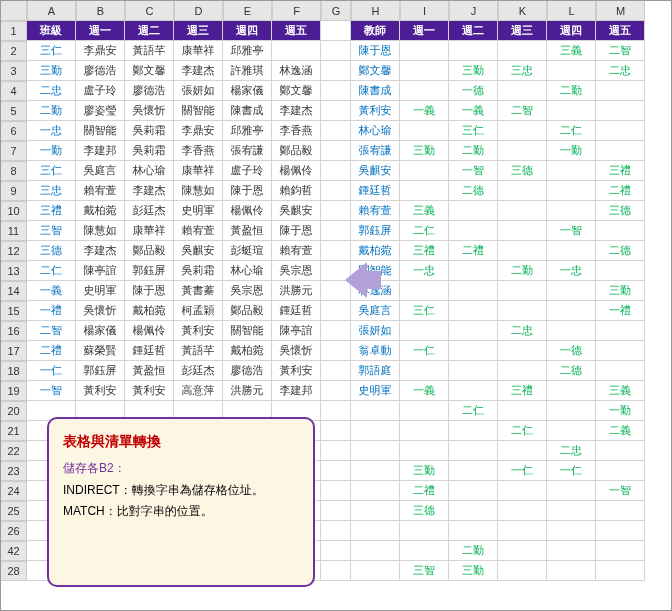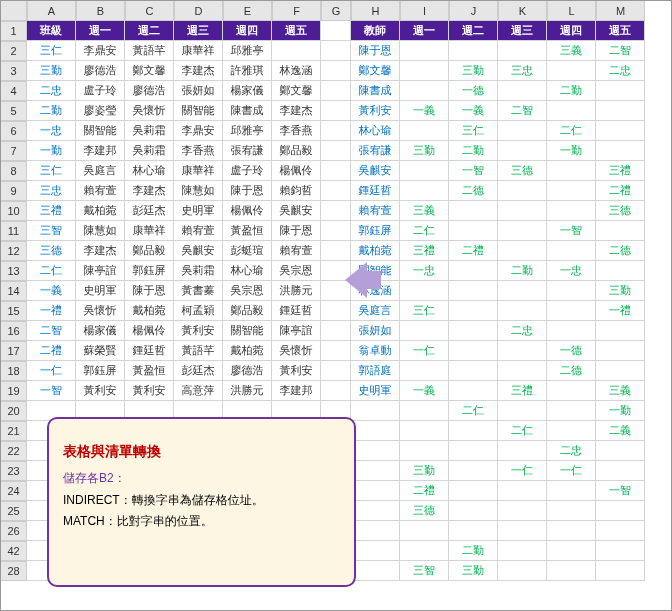--- a/index.html
+++ b/index.html
@@ -11,21 +11,21 @@
 .rh{border-left:none}
 .corner{border-top:none;border-left:none;background:#e6e6e6}
 .cell{border-right:1px solid #d4d4d4;border-bottom:1px solid #d4d4d4;display:flex;align-items:center;justify-content:center;font-size:11px;padding:0 2px;overflow:hidden;white-space:nowrap;background:#fff}
 .hdr{background:#4c1d95;color:#fff;font-weight:bold}
 .class{color:#0070c0}
 .name{color:#333}
 .teacher{color:#0070c0}
 .val{color:#00b050}
 .arrow{position:absolute;left:344px;top:261px;width:0;height:0;border-top:18px solid transparent;border-bottom:18px solid transparent;border-right:22px solid #b4a0d8;z-index:5}
 .arrow::after{content:"";position:absolute;left:22px;top:-9px;width:14px;height:18px;background:#b4a0d8}
-.callout{position:absolute;left:46px;top:416px;width:309px;height:170px;background:#fdf6e3;border:2px solid #7030a0;border-radius:10px;padding:20px 14px;z-index:10;font-size:12px;line-height:1.8}
+.callout{position:absolute;left:46px;top:416px;width:268px;height:170px;background:#fdf6e3;border:2px solid #7030a0;border-radius:10px;padding:10px 14px;z-index:10;font-size:12px;line-height:1.8}
 .callout .title{color:#c00000;font-weight:bold;font-size:14px;margin-bottom:4px}
 .callout .l1{color:#7030a0}
 .callout .formula{color:#00b050;font-weight:bold}
 .callout .expl{color:#000000}
 </style>
 </head>
 <body>
 
 <div class="sheet">
   <div class="grid" id="grid">

